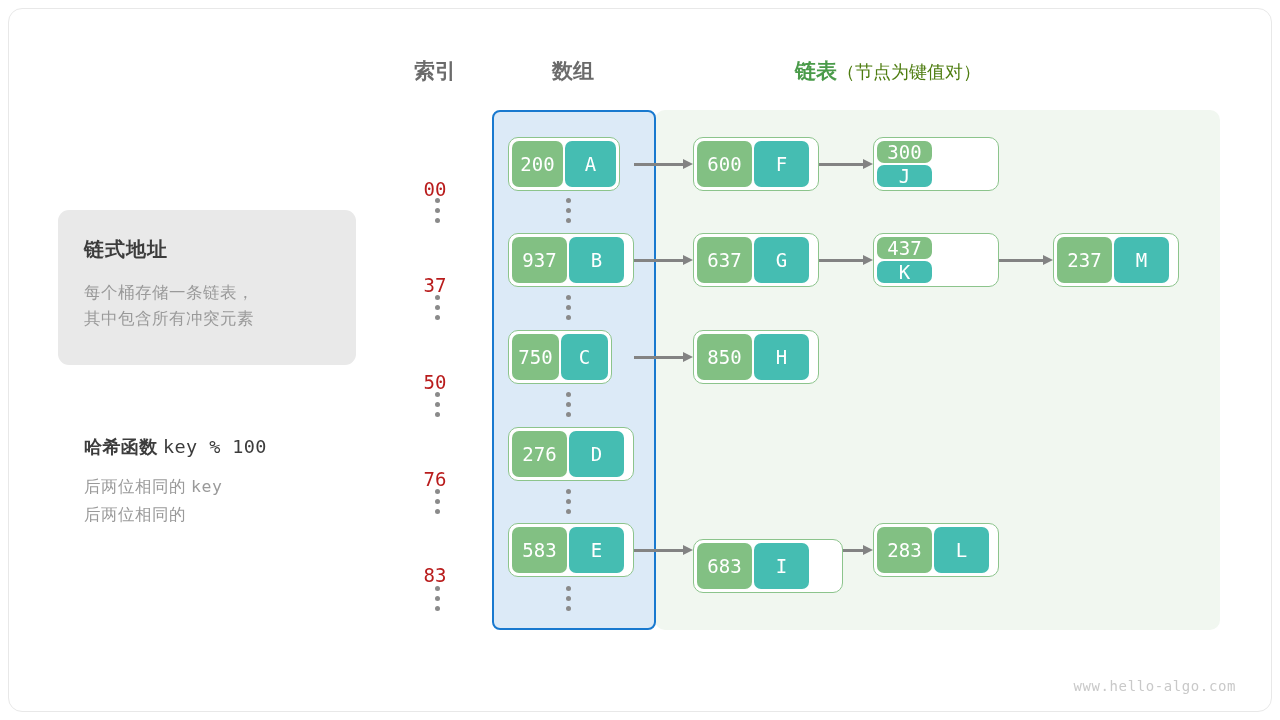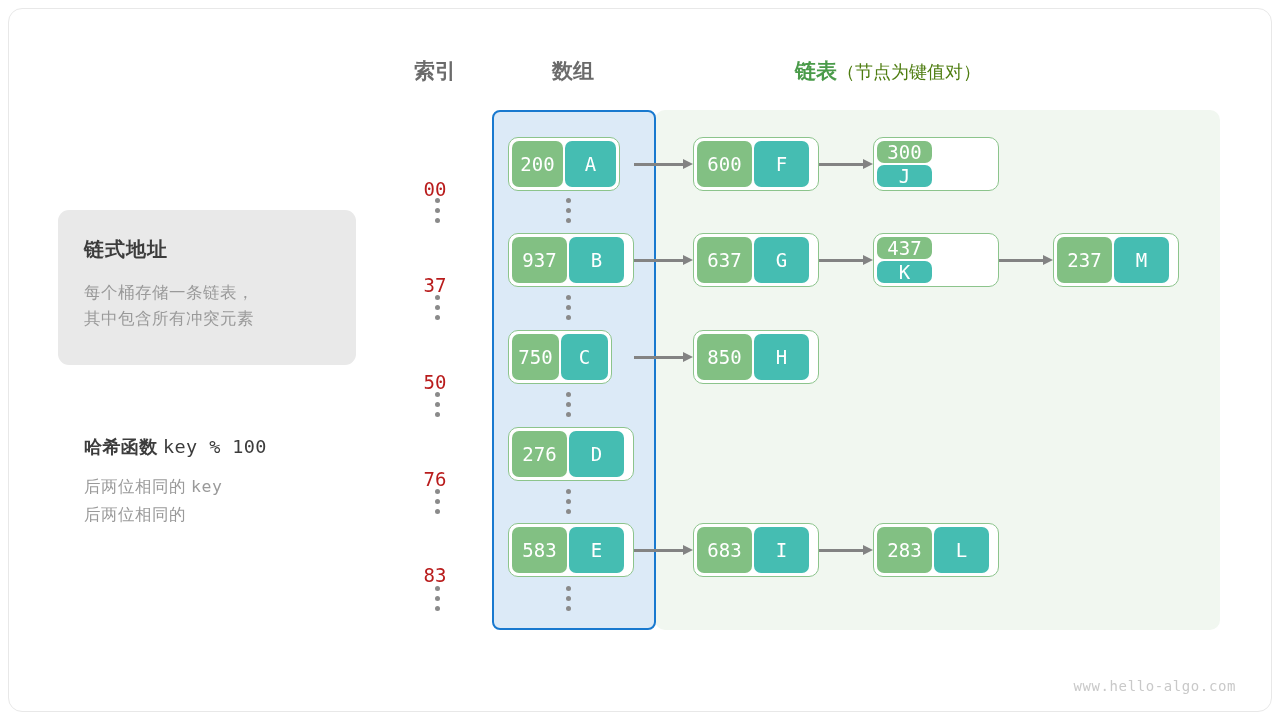--- a/index.html
+++ b/index.html
@@ -311,21 +311,21 @@
           <div class="head" style="left: 49px;"></div>
         </div>
         <div class="arrow" style="left: 819px; width: 54px;">
           <div class="shaft" style="width: 45px;"></div>
           <div class="head" style="left: 44px;"></div>
         </div>
         <div class="node" style="left: 508px; width: 126px;">
           <div class="key">583</div>
           <div class="val">E</div>
         </div>
-        <div class="node" style="left: 693px; width: 126px;">
+        <div class="node" style="left: 693px; width: 150px; margin-top: 16px;">
           <div class="key">683</div>
           <div class="val">I</div>
         </div>
         <div class="node" style="left: 873px; width: 126px;">
           <div class="key">283</div>
           <div class="val">L</div>
         </div>
       </div>
     </div>
 

